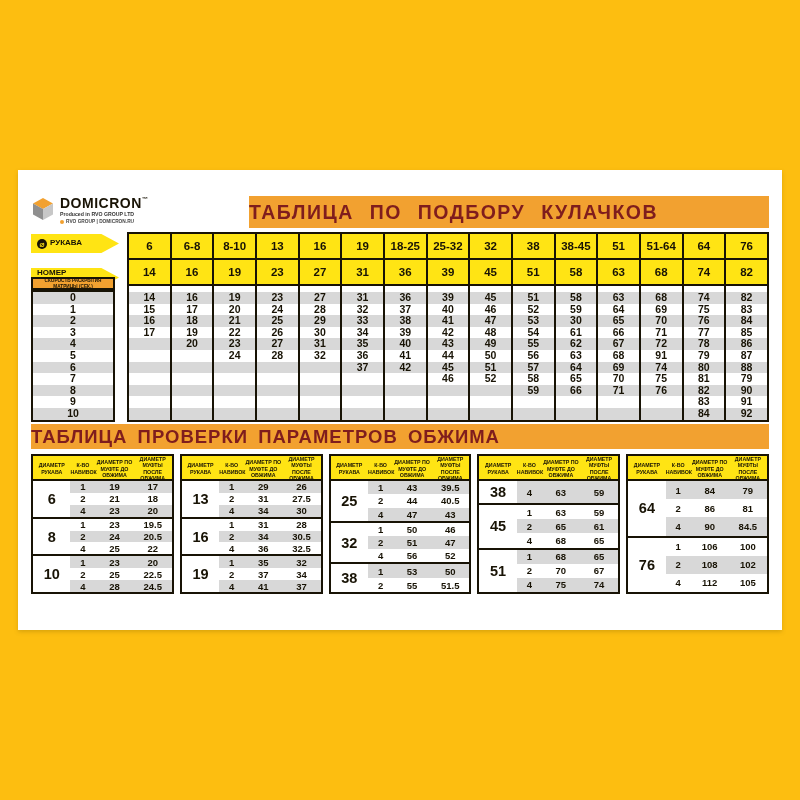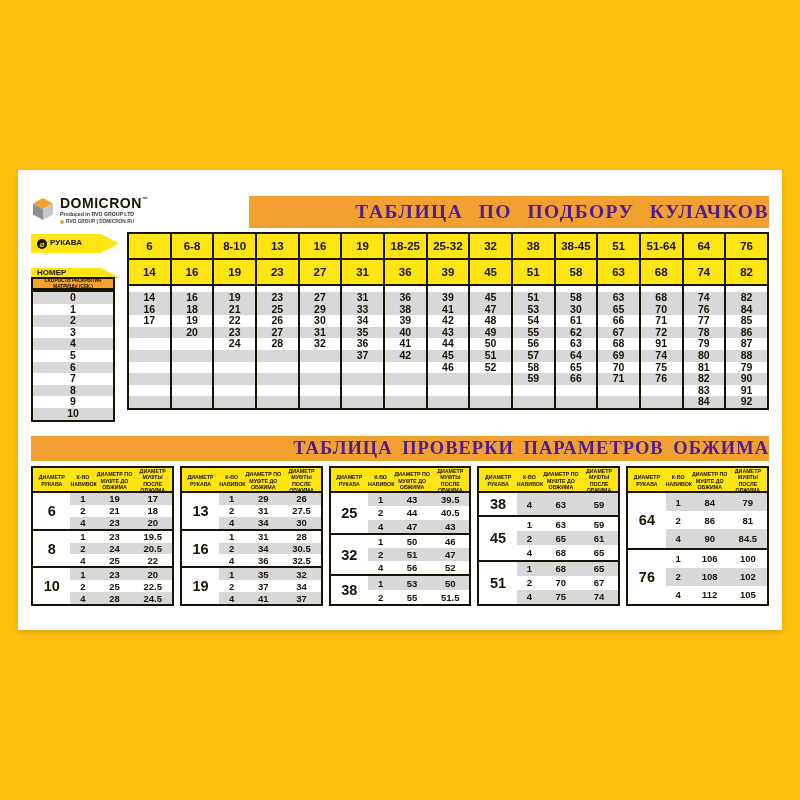--- a/index.html
+++ b/index.html
@@ -19,23 +19,23 @@
   .top-row{display:flex;align-items:stretch;height:32px;}
   .logo{width:218px;display:flex;align-items:flex-start;gap:5px;}
   .logo svg{flex:none;margin-top:1px;}
   .logo-text{display:flex;flex-direction:column;line-height:1;}
   .brand-name{font-weight:bold;font-size:14px;letter-spacing:.5px;}
   .brand-name .tm{font-size:6px;vertical-align:top;}
   .brand-sub{font-size:5.2px;font-weight:bold;color:#333;margin-top:2px;}
   .brand-links{font-size:4.8px;font-weight:bold;color:#444;margin-top:2.5px;display:flex;align-items:center;gap:2px;}
   .brand-links .dot{width:4px;height:4px;border-radius:50%;background:#F2A130;display:inline-block;}
   .title-bar{
-    flex:1;background:var(--orange,#F2A130);color:#4c1d95;
-    font-weight:bold;font-size:19.5px;line-height:32px;text-align:right;
-    letter-spacing:1.5px;word-spacing:9px;white-space:nowrap;font-family:Liberation Serif, serif;
+    flex:1;background:var(--orange,#F2A130);color:#7f1d1d;
+    font-weight:bold;font-size:19.5px;line-height:32px;text-align:left;
+    letter-spacing:1.5px;word-spacing:9px;white-space:nowrap;
   }
   
   .t1-area{position:relative;height:192px;margin-top:4px;}
   .arrow{
     position:absolute;left:0;width:88px;background:var(--yellow,#FFE414);
     clip-path:polygon(0 0,80% 0,100% 50%,80% 100%,0 100%);
     display:flex;align-items:center;gap:3px;padding-left:6px;box-sizing:border-box;
     font-size:8px;font-weight:bold;line-height:1.05;color:#181305;
   }
   .arrow1{top:2px;height:19px;}
@@ -61,21 +61,21 @@
     height:24px;text-align:center;font-size:11.5px;font-weight:bold;
   }
   table.t1 tbody td{
     border-left:2px solid #181305;border-right:2px solid #181305;
     height:11.6px;line-height:11.6px;text-align:center;font-size:10.5px;font-weight:bold;
   }
   table.t1 tbody tr.spacer td{height:6px;line-height:6px;}
   table.t1 tbody tr.g td{background:var(--gray,#D8D8D8);}
   table.t1 tbody tr:last-child td{border-bottom:2px solid #181305;}
   
-  .title2{margin-top:12px;height:25px;line-height:25px;font-size:18.5px;margin-left:0;word-spacing:4px;letter-spacing:1px;}
+  .title2{height:25px;line-height:25px;font-size:18.5px;margin-left:0;word-spacing:4px;letter-spacing:1px;}
   .t2-area{display:flex;gap:6px;margin-top:5px;height:140px;}
   .group{flex:1;display:flex;flex-direction:column;min-width:0;}
   .ghead{
     display:grid;grid-template-columns:27% 18% 27.5% 27.5%;
     background:var(--yellow,#FFE414);border:2px solid #181305;
     height:23px;align-items:center;text-align:center;
     font-size:5.3px;font-weight:bold;line-height:1.2;flex:none;color:#181305;
   }
   .sec{display:flex;border:2px solid #181305;margin-top:-2px;min-height:0;}
   .sec .dia{width:27%;display:flex;align-items:center;justify-content:center;font-size:14.5px;font-weight:bold;}
@@ -194,20 +194,37 @@
               <td>36</td>
               <td>39</td>
               <td>45</td>
               <td>51</td>
               <td>58</td>
               <td>63</td>
               <td>68</td>
               <td>74</td>
               <td>82</td>
             </tr>
+            <tr>
+              <td>15</td>
+              <td>17</td>
+              <td>20</td>
+              <td>24</td>
+              <td>28</td>
+              <td>32</td>
+              <td>37</td>
+              <td>40</td>
+              <td>46</td>
+              <td>52</td>
+              <td>59</td>
+              <td>64</td>
+              <td>69</td>
+              <td>75</td>
+              <td>83</td>
+            </tr>
             <tr class="g">
               <td>16</td>
               <td>18</td>
               <td>21</td>
               <td>25</td>
               <td>29</td>
               <td>33</td>
               <td>38</td>
               <td>41</td>
               <td>47</td>

